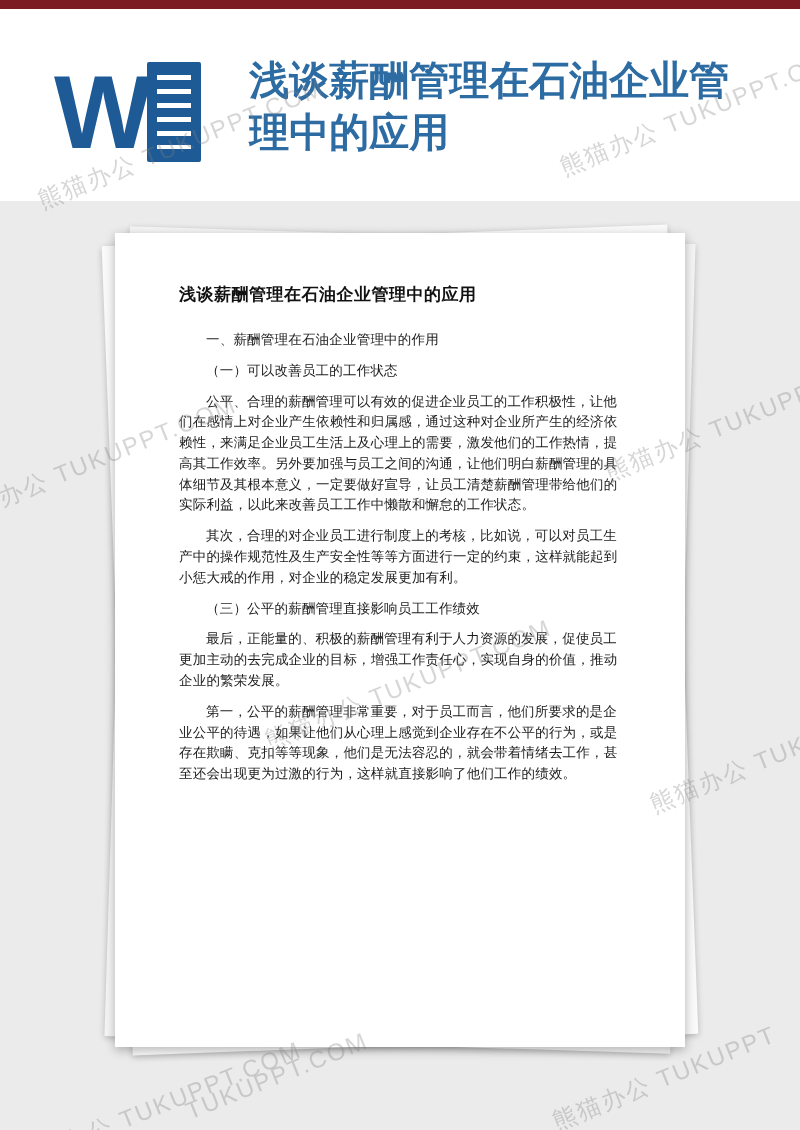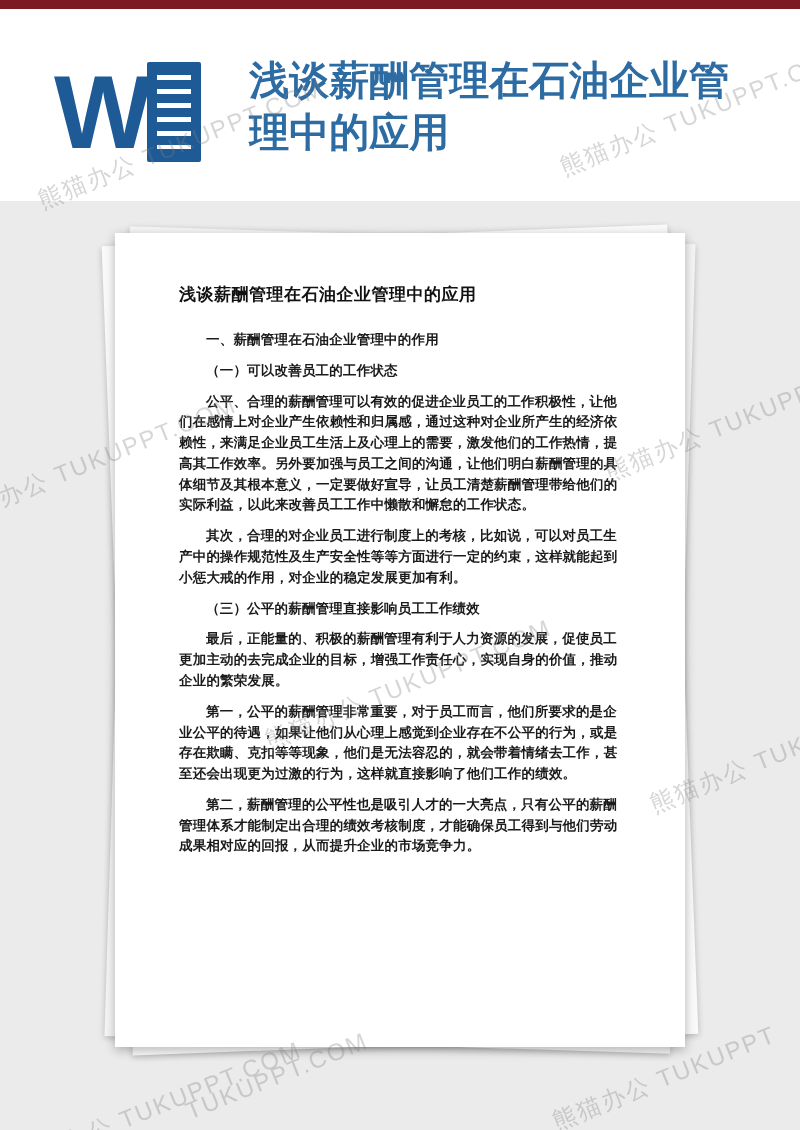--- a/index.html
+++ b/index.html
@@ -67,21 +67,21 @@
     box-shadow: 0 3px 10px rgba(0,0,0,0.28);
     padding: 50px 64px 58px 64px;
     box-sizing: border-box;
     min-height: 814px;
   }
   .doc-title {
     margin: 0 0 24px 0;
     font-size: 17px; font-weight: bold; color: #111111;
     letter-spacing: 0.5px;
   }
-  .doc-body { color: #1b1b1b; font-weight: bold; }
+  .doc-body { color: #1b1b1b; }
   .doc-para {
     margin: 0 0 10px 0;
     font-size: 13.5px; line-height: 1.54;
     text-indent: 2em;
     letter-spacing: 0.2px;
   }
   .doc-para.heading { margin-bottom: 10px; }
 
   
   .watermark-layer {
@@ -120,21 +120,20 @@
       <div class="paper">
         <h2 class="doc-title">浅谈薪酬管理在石油企业管理中的应用</h2>
         <div class="doc-body">
             <p class="doc-para heading">一、薪酬管理在石油企业管理中的作用</p>
             <p class="doc-para heading">（一）可以改善员工的工作状态</p>
             <p class="doc-para body">公平、合理的薪酬管理可以有效的促进企业员工的工作积极性，让他们在感情上对企业产生依赖性和归属感，通过这种对企业所产生的经济依赖性，来满足企业员工生活上及心理上的需要，激发他们的工作热情，提高其工作效率。另外要加强与员工之间的沟通，让他们明白薪酬管理的具体细节及其根本意义，一定要做好宣导，让员工清楚薪酬管理带给他们的实际利益，以此来改善员工工作中懒散和懈怠的工作状态。</p>
             <p class="doc-para body">其次，合理的对企业员工进行制度上的考核，比如说，可以对员工生产中的操作规范性及生产安全性等等方面进行一定的约束，这样就能起到小惩大戒的作用，对企业的稳定发展更加有利。</p>
             <p class="doc-para heading">（三）公平的薪酬管理直接影响员工工作绩效</p>
             <p class="doc-para body">最后，正能量的、积极的薪酬管理有利于人力资源的发展，促使员工更加主动的去完成企业的目标，增强工作责任心，实现自身的价值，推动企业的繁荣发展。</p>
             <p class="doc-para body">第一，公平的薪酬管理非常重要，对于员工而言，他们所要求的是企业公平的待遇，如果让他们从心理上感觉到企业存在不公平的行为，或是存在欺瞒、克扣等等现象，他们是无法容忍的，就会带着情绪去工作，甚至还会出现更为过激的行为，这样就直接影响了他们工作的绩效。</p>
-            <p class="doc-para body">第二，薪酬管理的公平性也是吸引人才的一大亮点，只有公平的薪酬管理体系才能制定出合理的绩效考核制度，才能确保员工得到与他们劳动成果相对应的回报，从而提升企业的市场竞争力。</p>
           </div>
       </div>
     </div>
   </div>
 
   <div class="watermark-layer">
       <span class="watermark" style="left: 28px; top: 128px;">熊猫办公 TUKUPPT.COM</span>
       <span class="watermark" style="left: 550px; top: 95px;">熊猫办公 TUKUPPT.COM</span>
       <span class="watermark" style="left: -60px; top: 445px;">熊猫办公 TUKUPPT.COM</span>
       <span class="watermark" style="left: 595px; top: 400px;">熊猫办公 TUKUPPT.COM</span>

